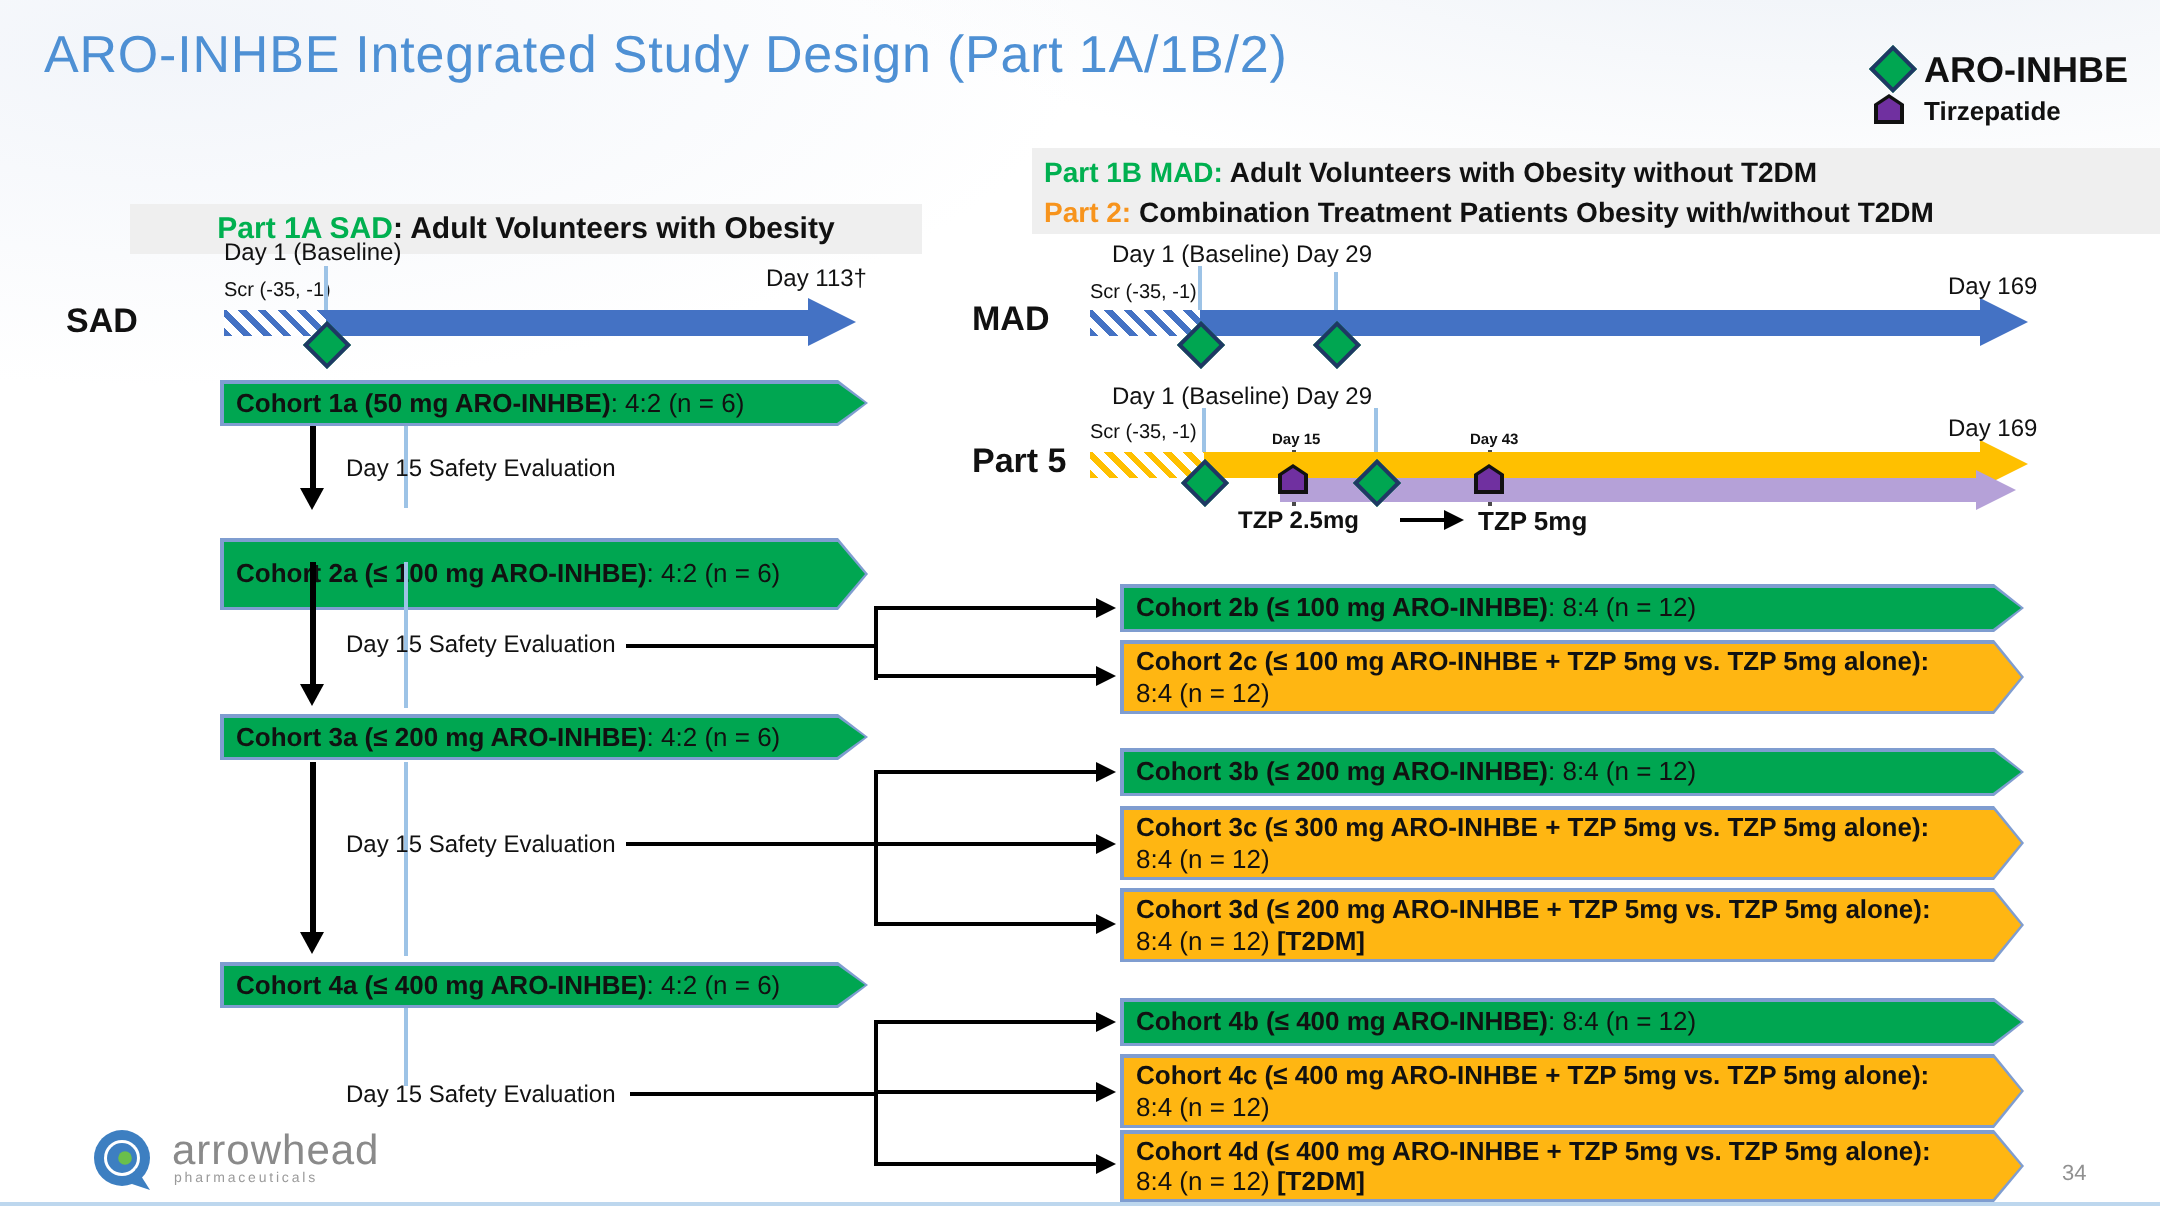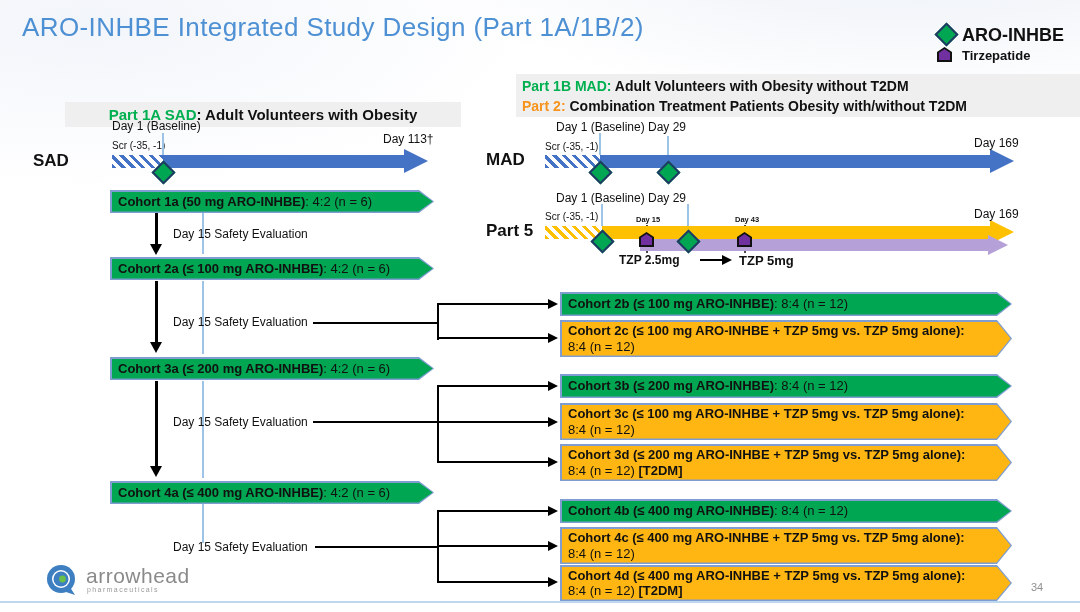--- a/index.html
+++ b/index.html
@@ -144,21 +144,21 @@
   <div class="abs b" style="left:739px;top:253px;font-size:13px;">TZP 5mg</div>
 
   <div class="pen g" style="left:110px;top:190px;width:324px;height:23px;">
     <div class="bd"></div>
       <div class="fl"></div>
     <div class="tx">
         <span class="b">Cohort 1a (50 mg ARO-INHBE)</span>
         <span>: 4:2 (n = 6)</span>
       </div>
   </div>
-  <div class="pen g" style="left:110px;top:257px;width:324px;height:23px;">
+  <div class="pen g" style="left:110px;top:269px;width:324px;height:36px;">
     <div class="bd"></div>
       <div class="fl"></div>
     <div class="tx">
         <span class="b">Cohort 2a (≤ 100 mg ARO-INHBE)</span>
         <span>: 4:2 (n = 6)</span>
       </div>
   </div>
   <div class="pen g" style="left:110px;top:357px;width:324px;height:23px;">
     <div class="bd"></div>
       <div class="fl"></div>
@@ -241,21 +241,21 @@
       <div class="fl"></div>
     <div class="tx">
         <span class="b">Cohort 3b (≤ 200 mg ARO-INHBE)</span>
         <span>: 8:4 (n = 12)</span>
       </div>
   </div>
   <div class="pen o" style="left:560px;top:403px;width:452px;height:37px;">
     <div class="bd"></div>
       <div class="fl"></div>
     <div class="tx two">
-        <div class="b">Cohort 3c (≤ 100 mg ARO-INHBE + TZP 5mg vs. TZP 5mg alone):</div>
+        <div class="b">Cohort 3c (≤ 300 mg ARO-INHBE + TZP 5mg vs. TZP 5mg alone):</div>
         <div><span>8:4 (n = 12)</span><span class="b"></span></div>
       </div>
   </div>
   <div class="pen o" style="left:560px;top:444px;width:452px;height:37px;">
     <div class="bd"></div>
       <div class="fl"></div>
     <div class="tx two">
         <div class="b">Cohort 3d (≤ 200 mg ARO-INHBE + TZP 5mg vs. TZP 5mg alone):</div>
         <div><span>8:4 (n = 12) </span><span class="b">[T2DM]</span></div>
       </div>

